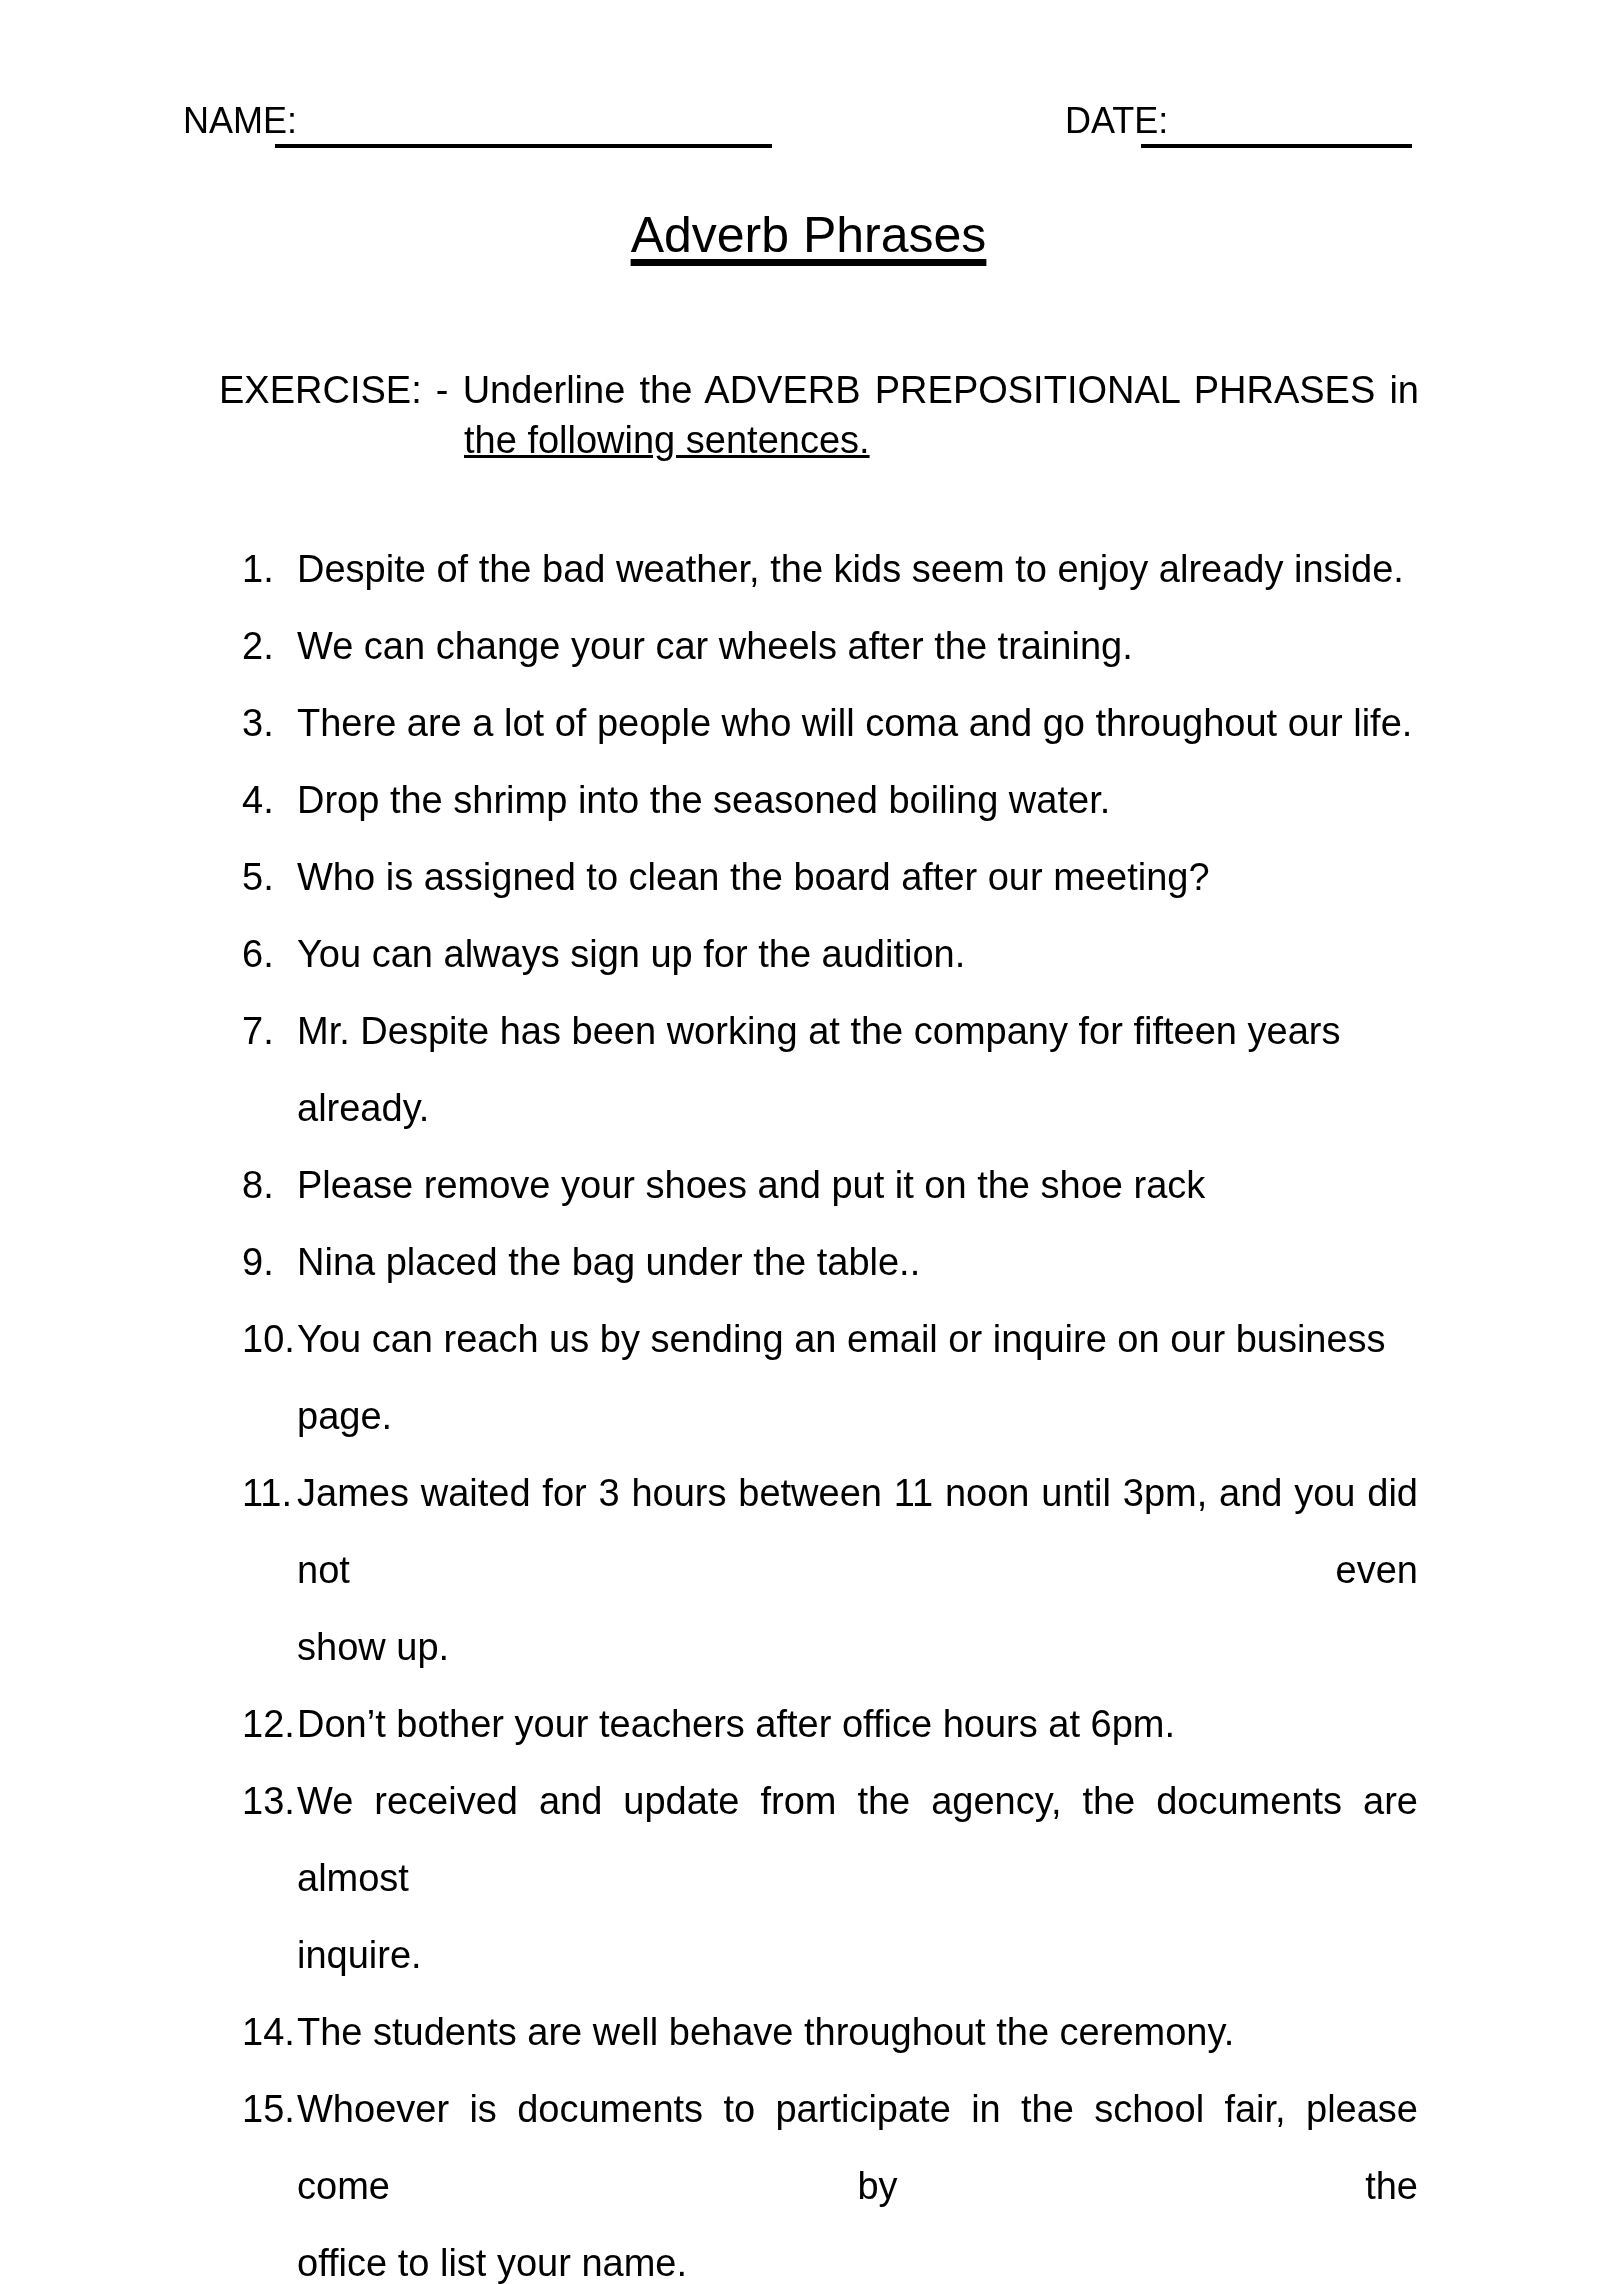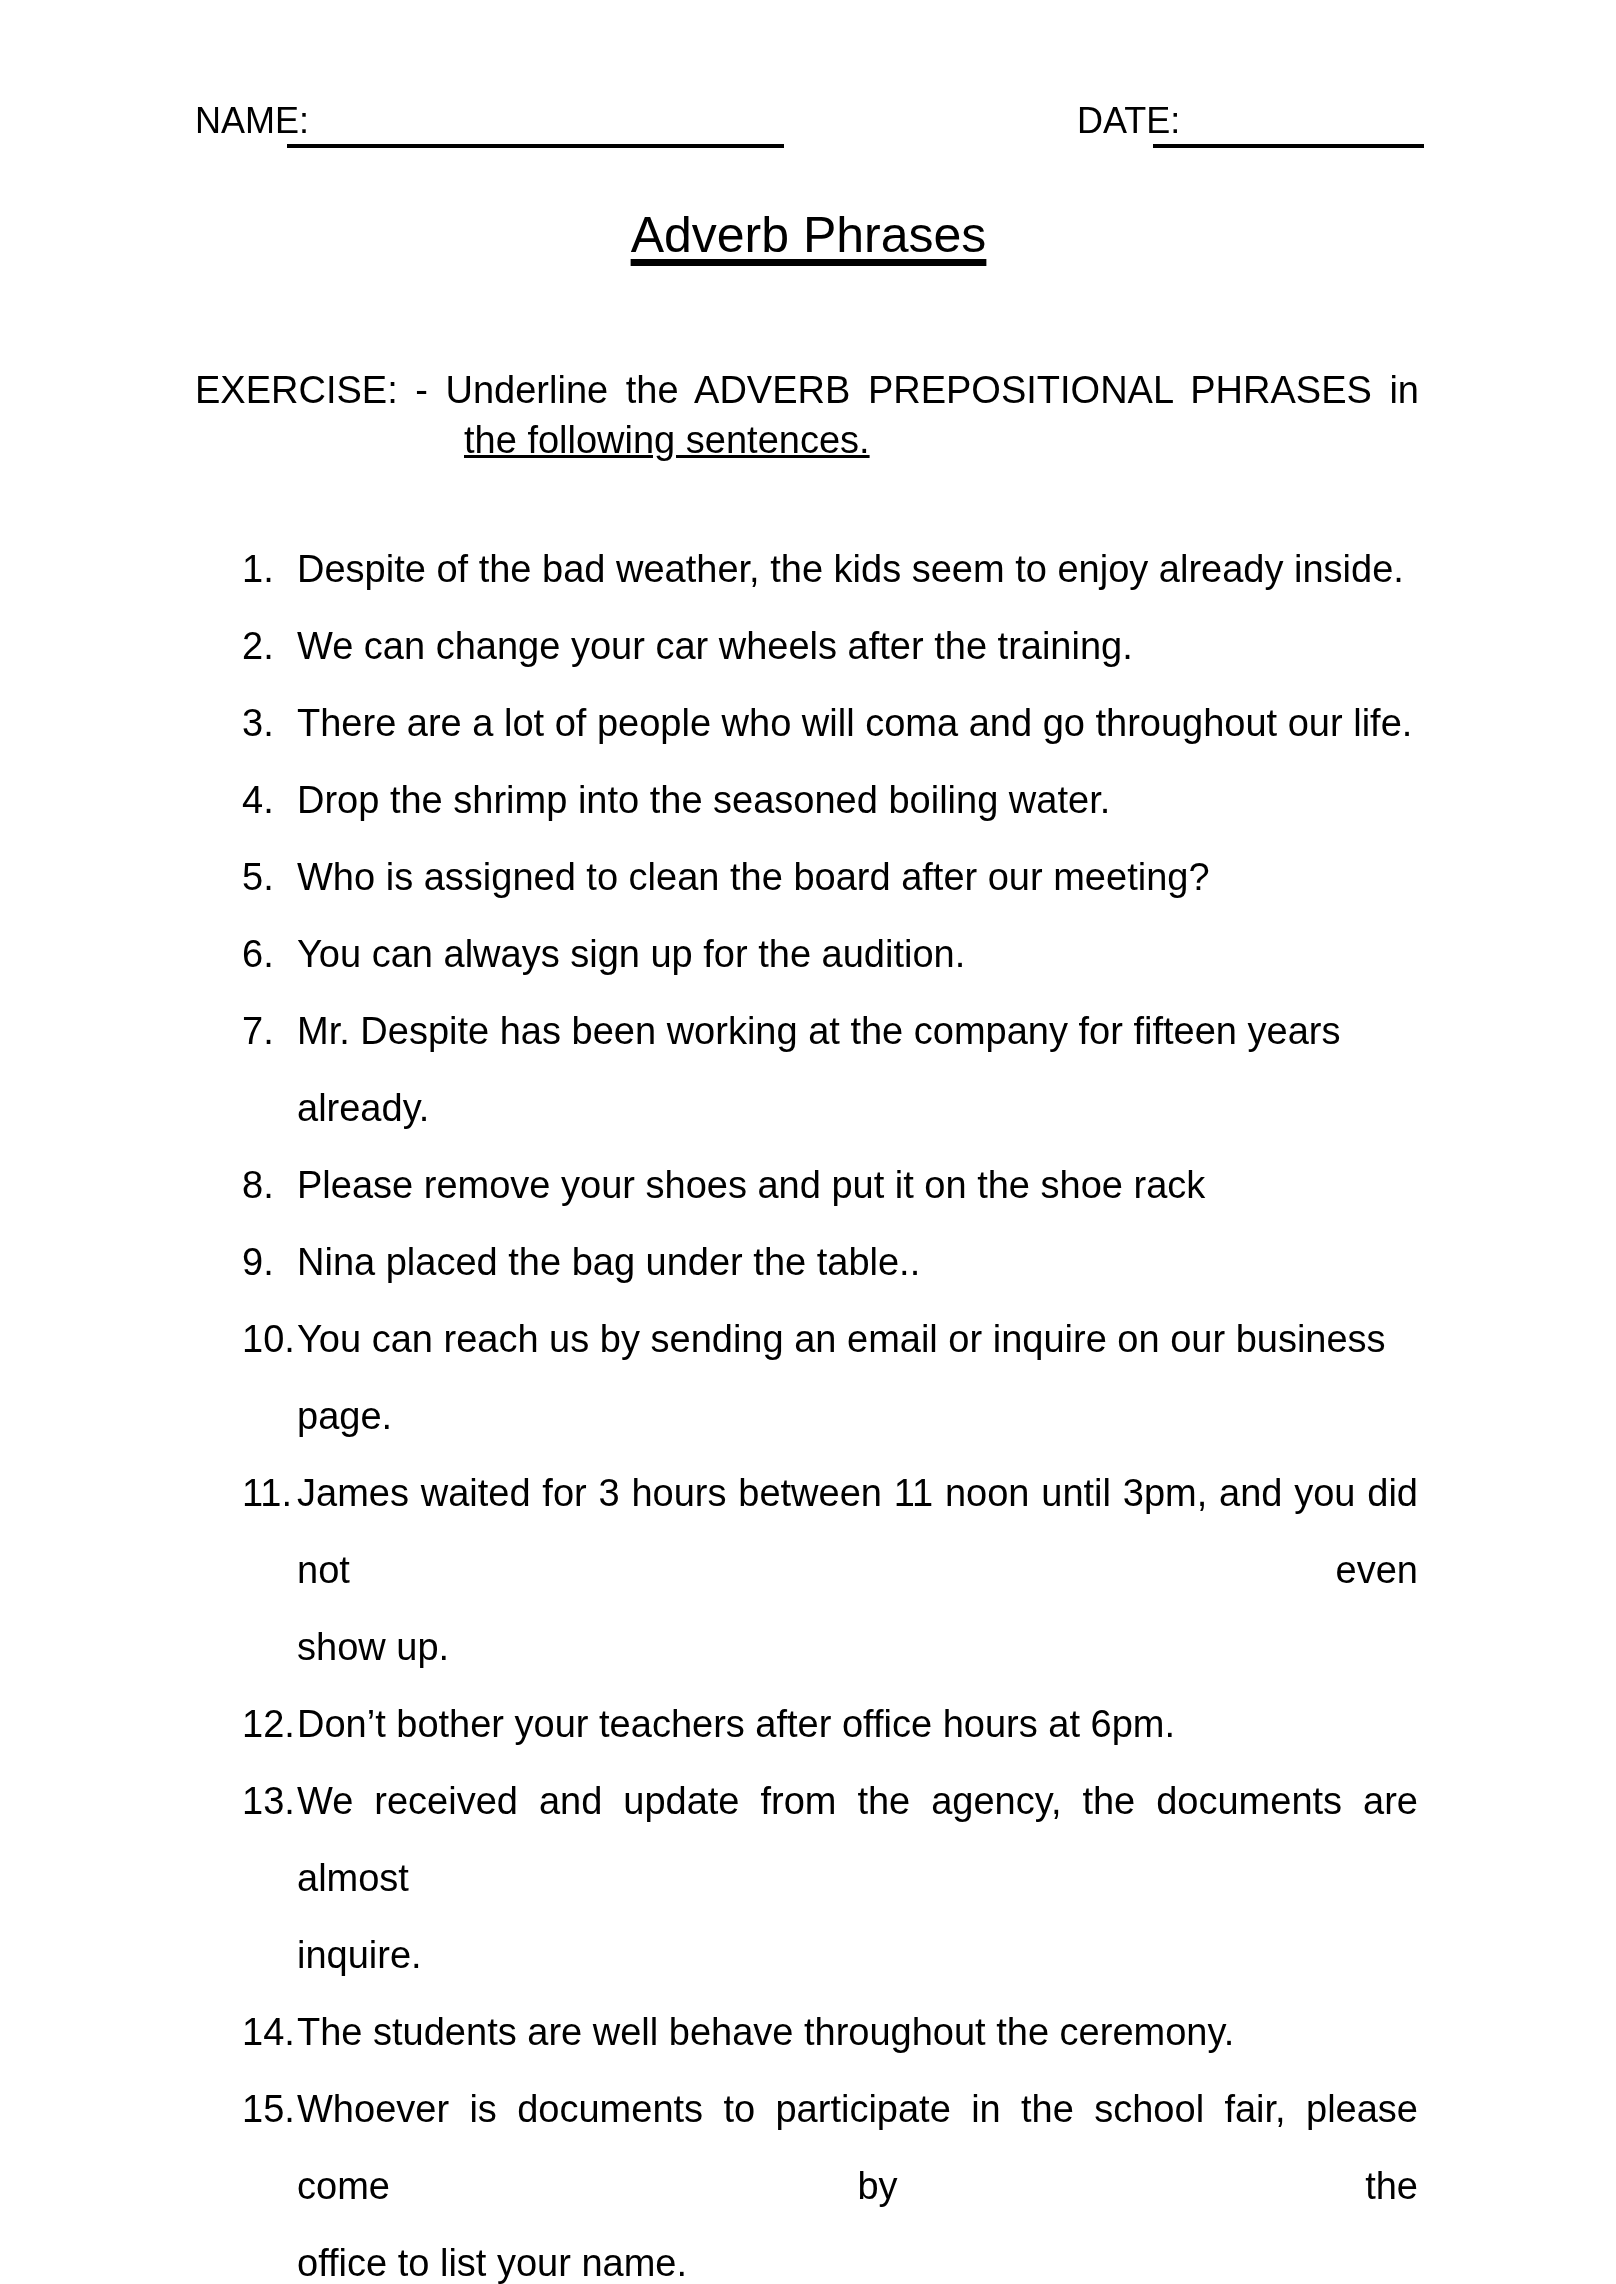--- a/index.html
+++ b/index.html
@@ -7,39 +7,39 @@
     position: relative;
     width: 1617px;
     height: 2284px;
     background: #ffffff;
     color: #000000;
     font-family: "Liberation Sans", sans-serif;
     overflow: hidden;
   }
 
   
-  .header-row { position: absolute; left: 195px; top: 98px; width: 1229px; height: 59px; font-size: 36px; line-height: 46px; }
+  .header-row { position: absolute; left: 183px; top: 98px; width: 1229px; height: 59px; font-size: 36px; line-height: 46px; }
   .name-label { position: absolute; left: 0; top: 0; }
   .name-line  { position: absolute; left: 92px; top: 0; width: 497px; height: 46px; border-bottom: 4.6px solid #000; }
   .date-label { position: absolute; left: 882px; top: 0; }
   .date-line  { position: absolute; left: 958px; top: 0; width: 271px; height: 46px; border-bottom: 4.6px solid #000; }
 
   
   .title {
     position: absolute; left: 0; top: 193px; width: 100%;
     text-align: center;
     font-size: 50px; line-height: 85px;
     text-decoration: underline;
     text-decoration-thickness: 7.2px;
     text-underline-offset: 6.5px;
   }
 
   
   .exercise { position: absolute; left: 195px; top: 365px; width: 1224px; font-size: 38px; line-height: 50px; }
-  .exercise .l1 { text-align: justify; text-align-last: justify; }
+  .exercise .l1 { text-align: justify; text-align-last: justify; margin-left: 24px; }
   .exercise .l2 { padding-left: 269px; text-decoration: underline; }
 
   
   .list { position: absolute; left: 242px; top: 531px; width: 1176px; font-size: 38px; line-height: 77px; }
   .item { display: flex; align-items: flex-start; }
   .item .num { flex: 0 0 55px; }
   .item .txt { width: 1121px; }
   .jline { text-align: justify; text-align-last: justify; }
 </style>
 </head>

